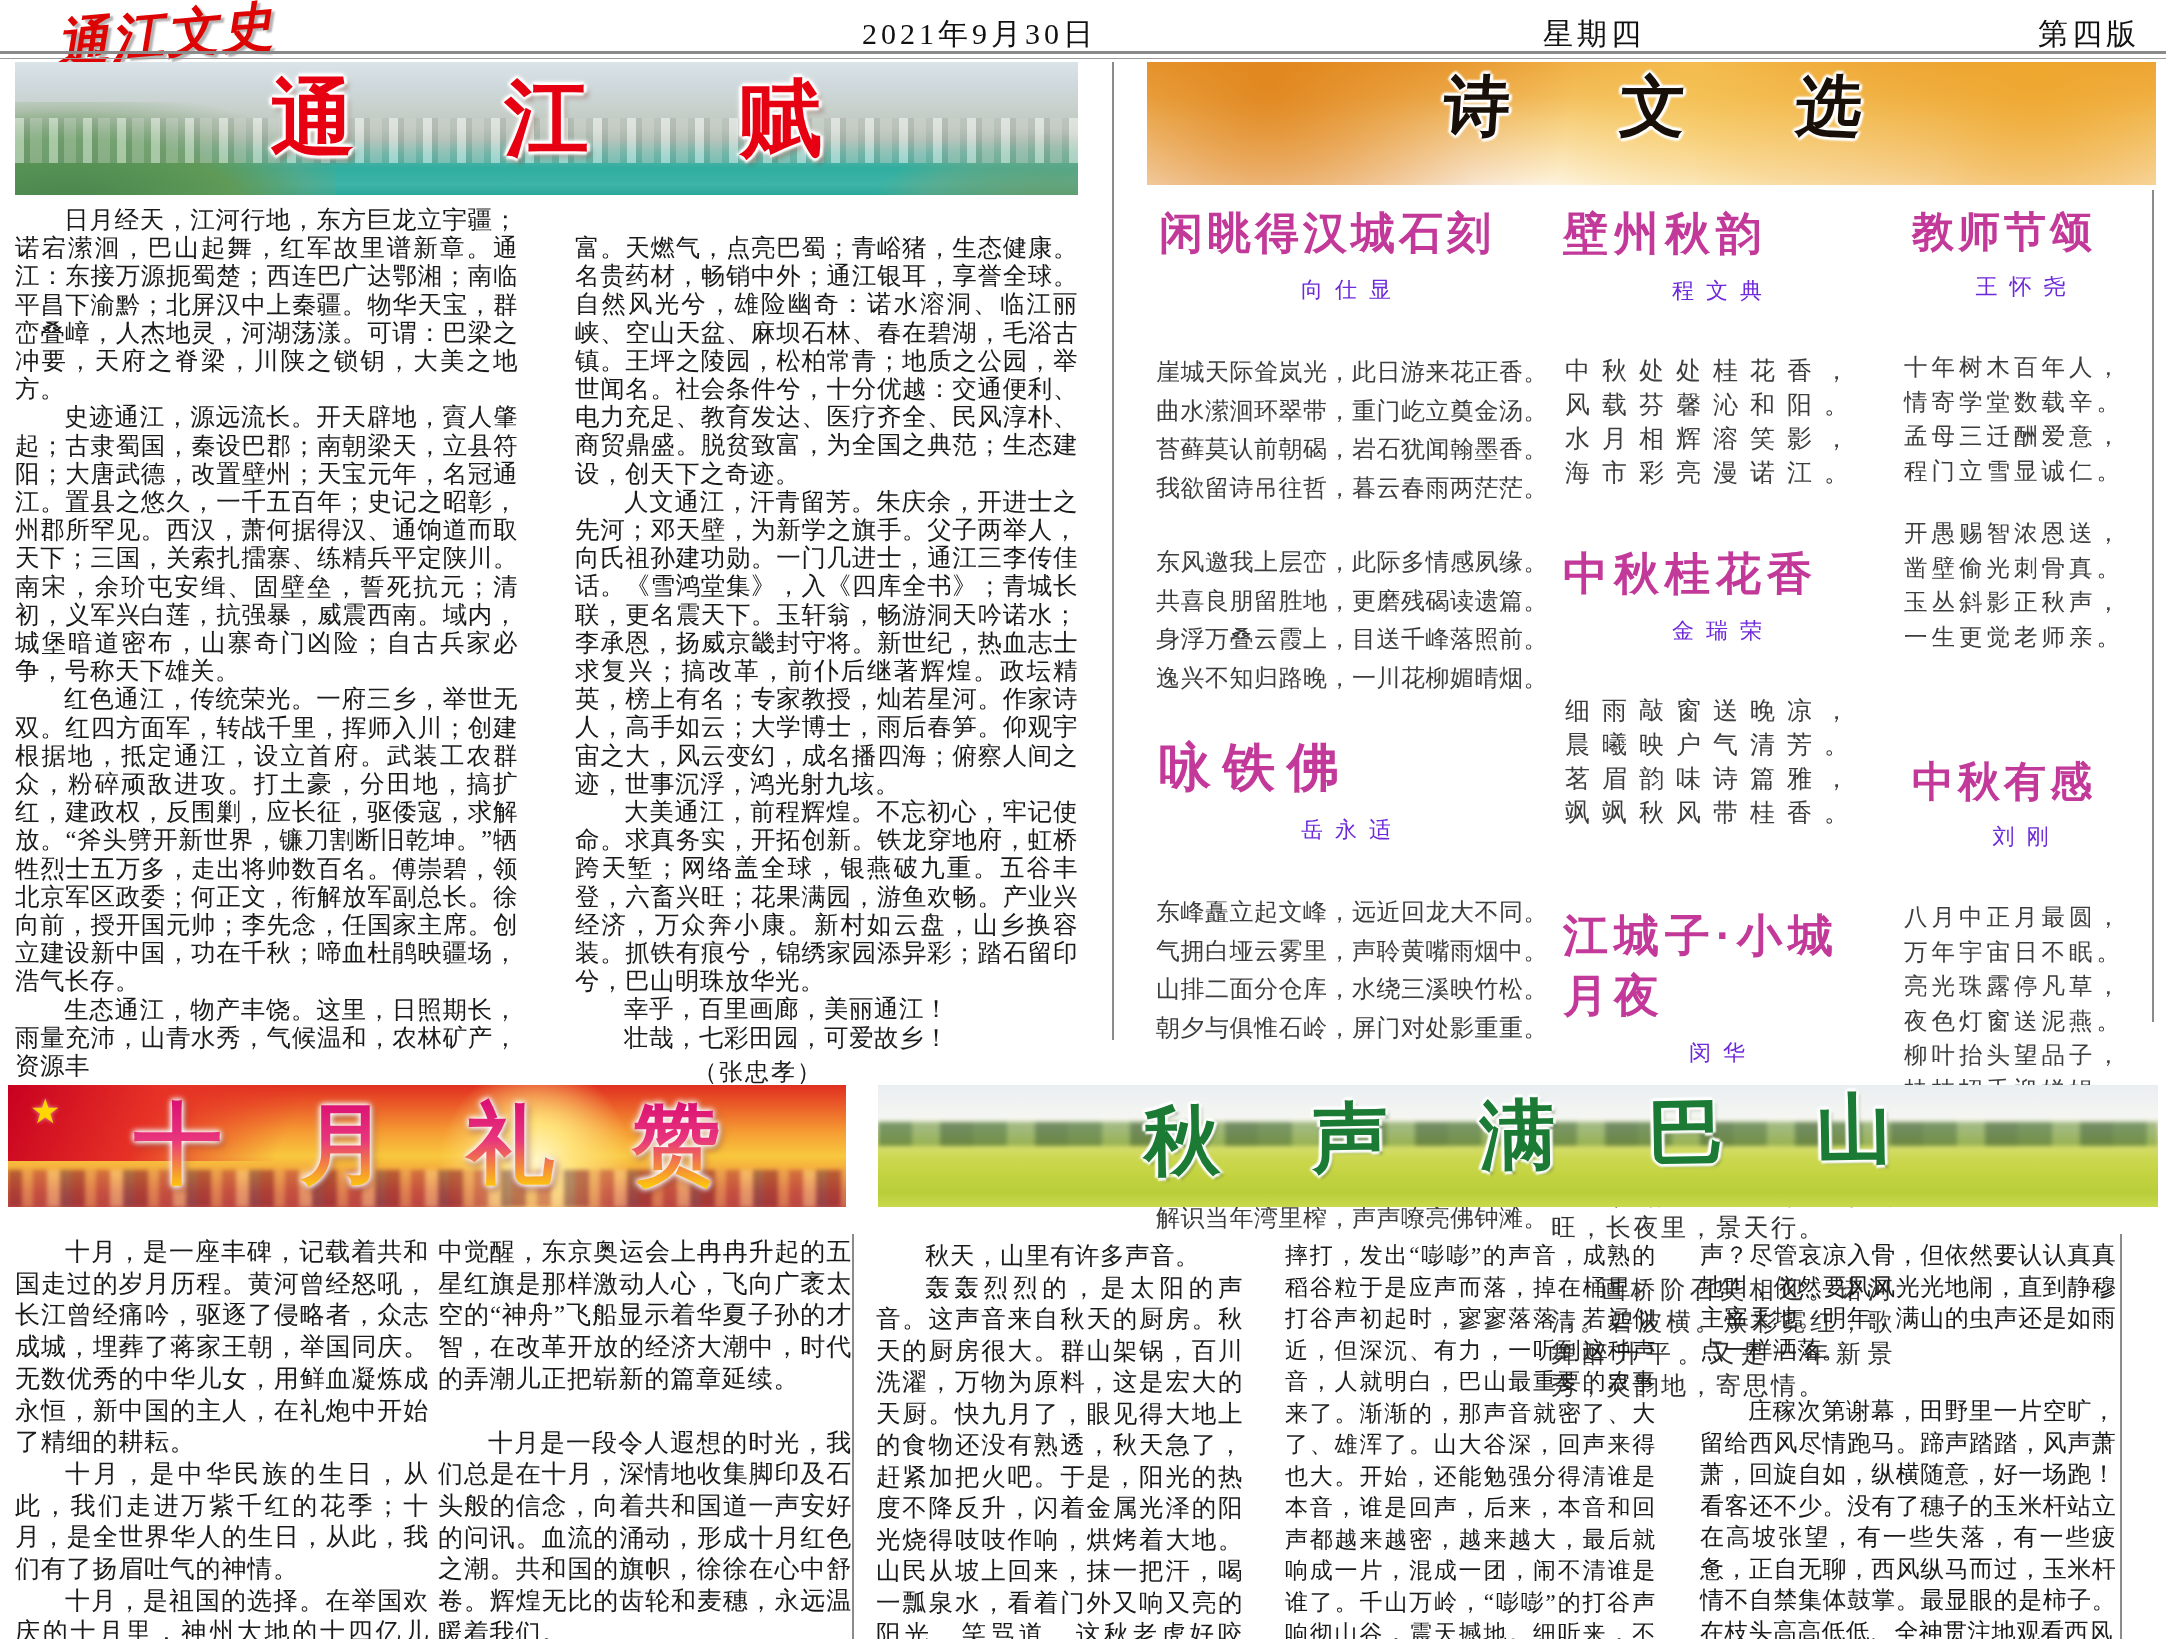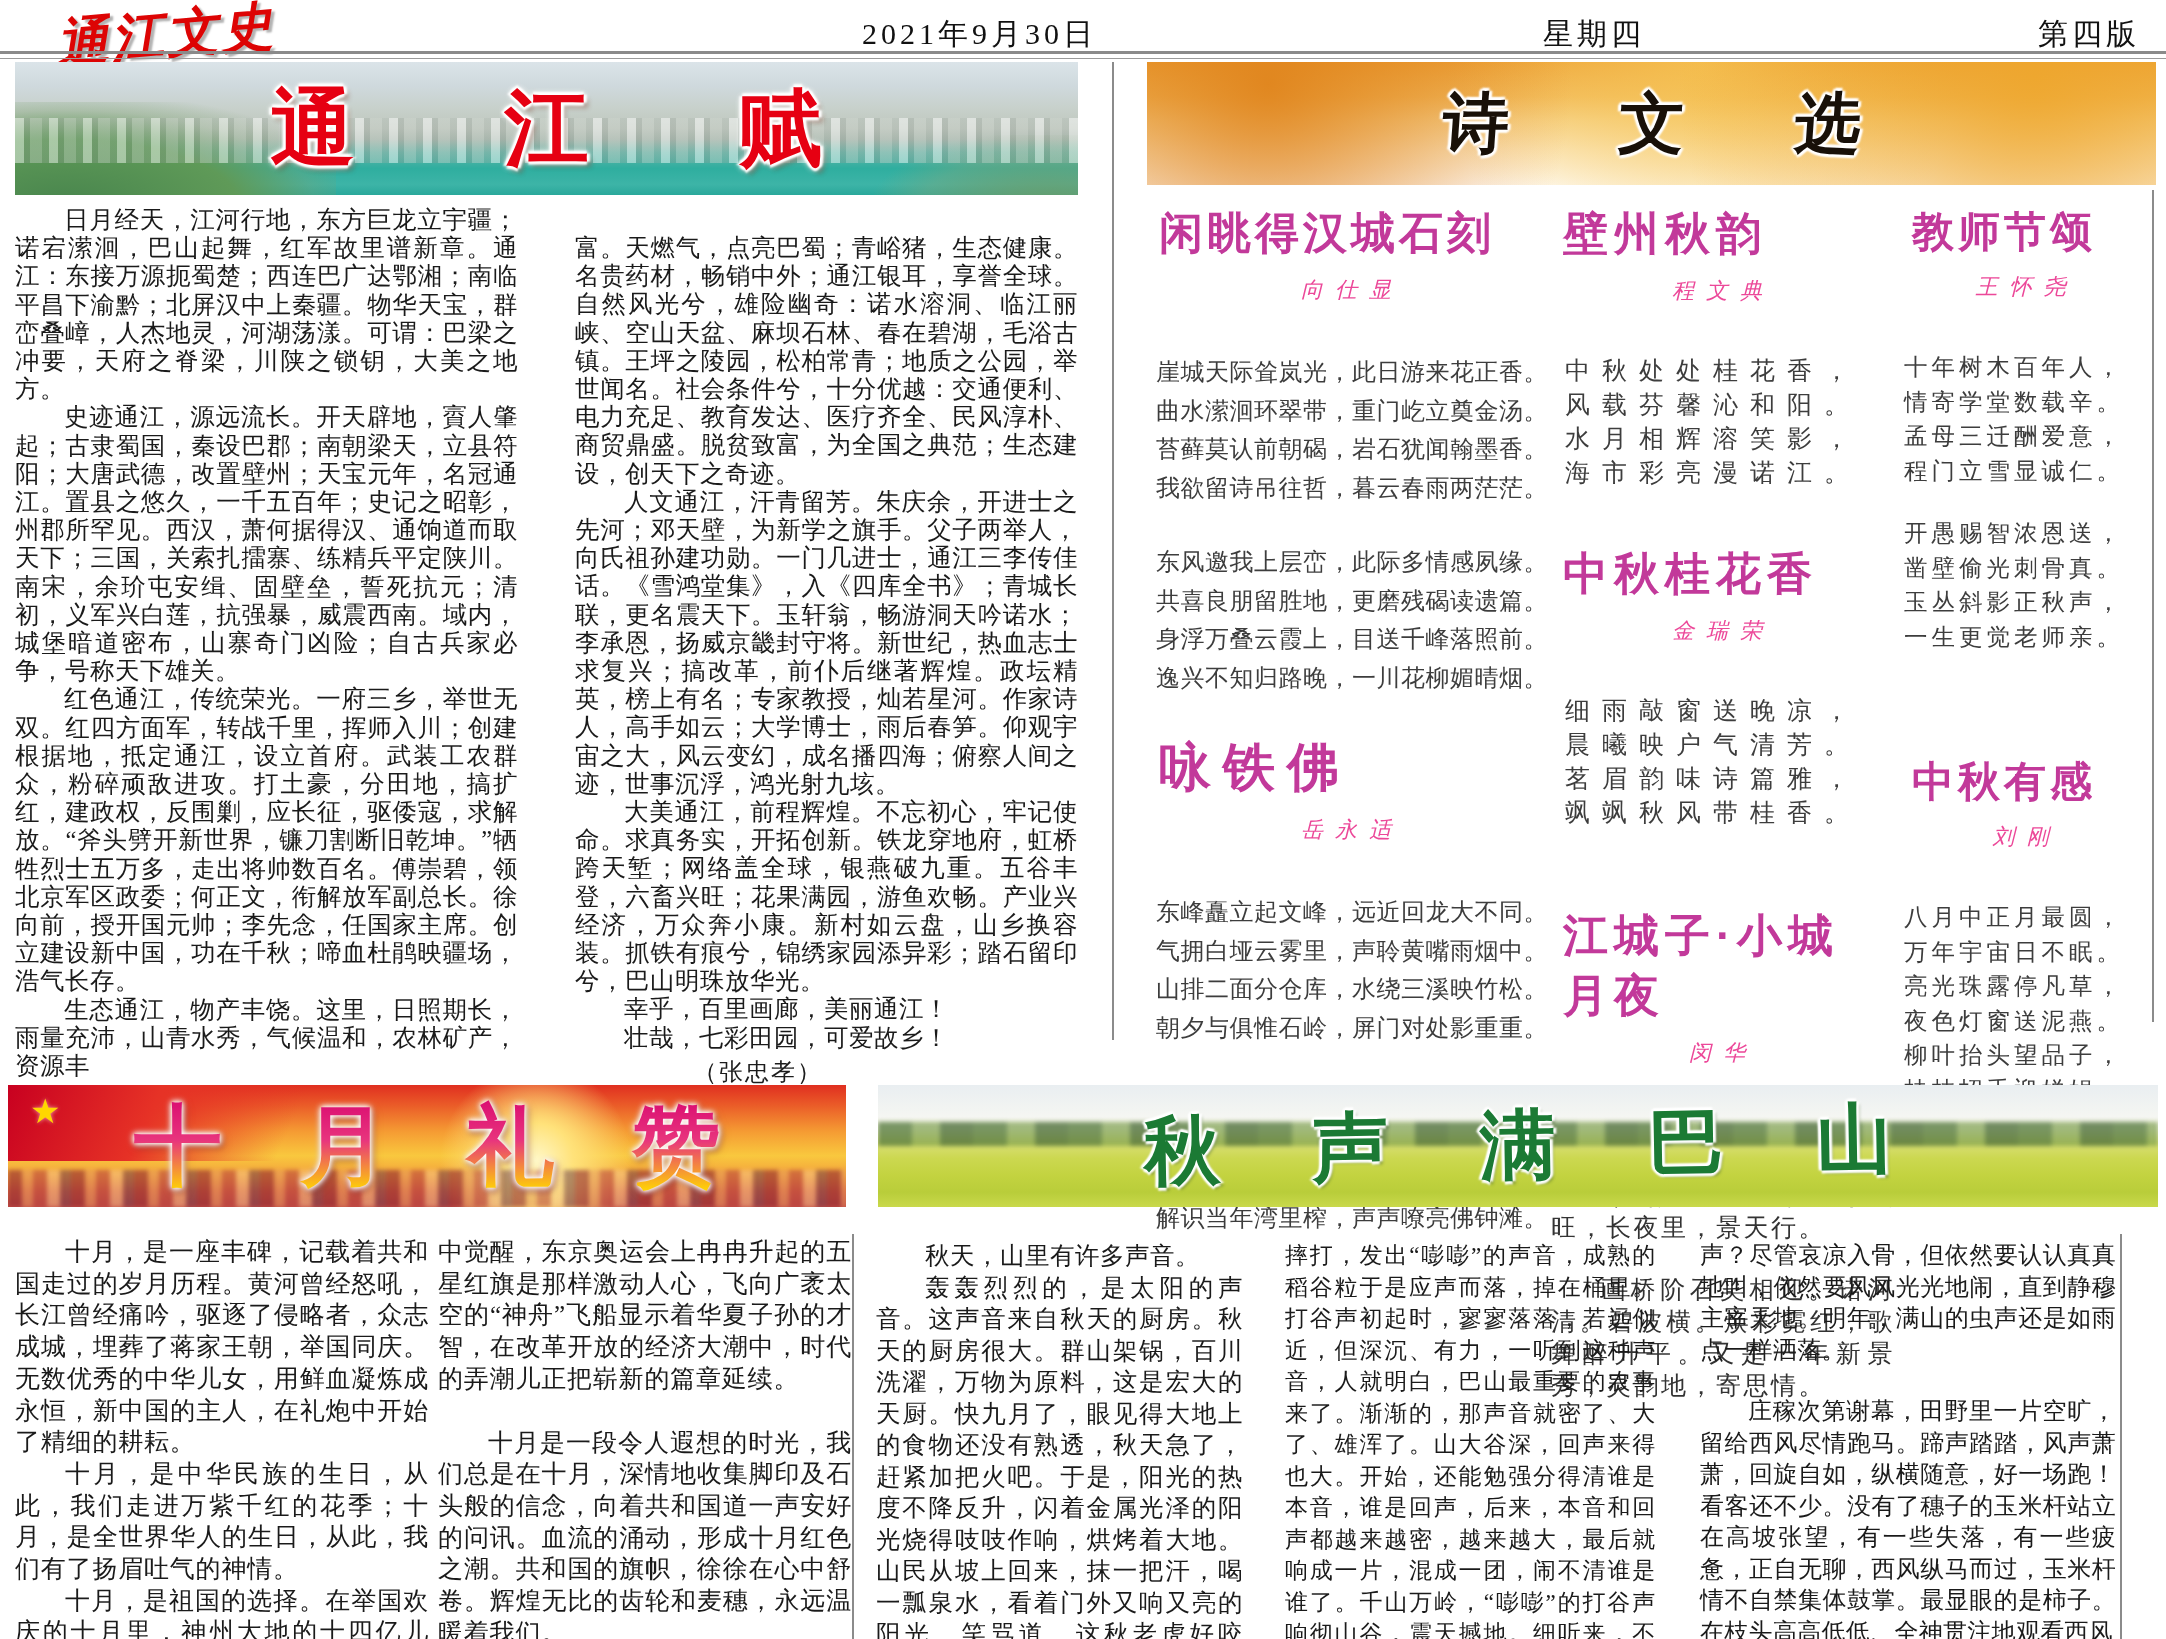--- a/index.html
+++ b/index.html
@@ -8,21 +8,21 @@
   
   .masthead{position:absolute;left:56px;top:0px;font-size:52px;font-weight:bold;font-style:italic;
             color:#dd0404;transform:rotate(-5deg);letter-spacing:3px;
             text-shadow:3px 3px 2px rgba(0,0,0,.30);}
   .hmeta{position:absolute;top:14px;font-size:30px;letter-spacing:4px;color:#111;}
   .hdate{left:862px;} .hweek{left:1543px;} .hedition{left:2038px;}
   .hrule{position:absolute;left:0;top:51px;width:2166px;height:4px;
          border-top:3px solid #8a8a8a;border-bottom:1px solid #9a9a9a;}
   
   .banner{position:absolute;overflow:hidden;}
-  .banner .btitle{position:absolute;inset:0;display:flex;align-items:center;justify-content:center;}
+  .banner .btitle{position:absolute;inset:0;display:flex;justify-content:center;}
   
   #fu-banner{left:15px;top:62px;width:1063px;height:133px;
     background:linear-gradient(180deg,#dbe4e9 0%,#cfd9dd 18%,#c7d0ca 36%,#bec6bd 50%,#a9b8ae 58%,
                #62b5a8 68%,#2fae9f 80%,#3db4a7 92%,#2aa89b 100%);}
   #fu-banner .city{position:absolute;left:0;top:42%;width:100%;height:34%;opacity:.55;
     background:repeating-linear-gradient(90deg,rgba(255,255,255,.85) 0 9px,rgba(150,160,152,.55) 9px 15px,
                rgba(205,212,205,.75) 15px 27px,rgba(170,180,172,.5) 27px 34px);}
   #fu-banner .hill{position:absolute;left:-40px;top:30%;width:34%;height:90%;
     background:radial-gradient(ellipse at 25% 85%,#48854d 0%,#5f9a58 45%,rgba(120,160,110,.35) 65%,transparent 78%);}
   #fu-banner .hill2{position:absolute;right:-30px;top:55%;width:22%;height:70%;
@@ -70,21 +70,21 @@
   .fu-col p.cont{text-indent:0;margin-top:28px;}
   .byline{margin-top:4px;margin-left:118px;font-size:24px;letter-spacing:2px;}
   
   .pcol{position:absolute;top:192px;}
   #pc1{left:1147px;width:410px;} #pc2{left:1551px;width:344px;} #pc3{left:1900px;width:253px;}
   .ptitle{margin:12px;text-align:left;font-family:"Liberation Sans",sans-serif;font-weight:bold;color:#c2399a;}
   #pc1 .p1t{font-size:44px;letter-spacing:4px;}
   #pc1 .p2t{font-size:52px;letter-spacing:12px;}
   #pc2 .ptitle{font-size:45px;letter-spacing:6px;}
   #pc3 .ptitle{font-size:42px;letter-spacing:4px;}
-  .pauthor{text-align:center;font-size:22px;color:#ec4899;letter-spacing:12px;margin:10px 0 48px;font-style:italic;}
+  .pauthor{text-align:center;font-size:22px;color:#6d28d9;letter-spacing:12px;margin:10px 0 48px;}
   .v7 .vline{font-size:24px;line-height:38.5px;letter-spacing:.5px;color:#3d3d3d;text-align:center;white-space:nowrap;}
   .stanza{margin-bottom:36px;}
   #poem2{margin-top:14px;}
   .q .vline{font-size:25px;line-height:34px;letter-spacing:12px;color:#3d3d3d;padding-left:14px;white-space:nowrap;}
   #poem4{margin-top:54px;} #poem5{margin-top:76px;}
   .ci p{margin:0;font-size:25px;line-height:32px;text-align:justify;text-indent:2em;letter-spacing:2.5px;color:#333;}
   .ci p + p{margin-top:30px;}
   #pc3 .q .vline{font-size:23.5px;line-height:34.5px;letter-spacing:4px;padding-left:4px;}
   #pc3 .stanza{margin-bottom:0;}
   #poem6 .s2{margin-top:28px;}

